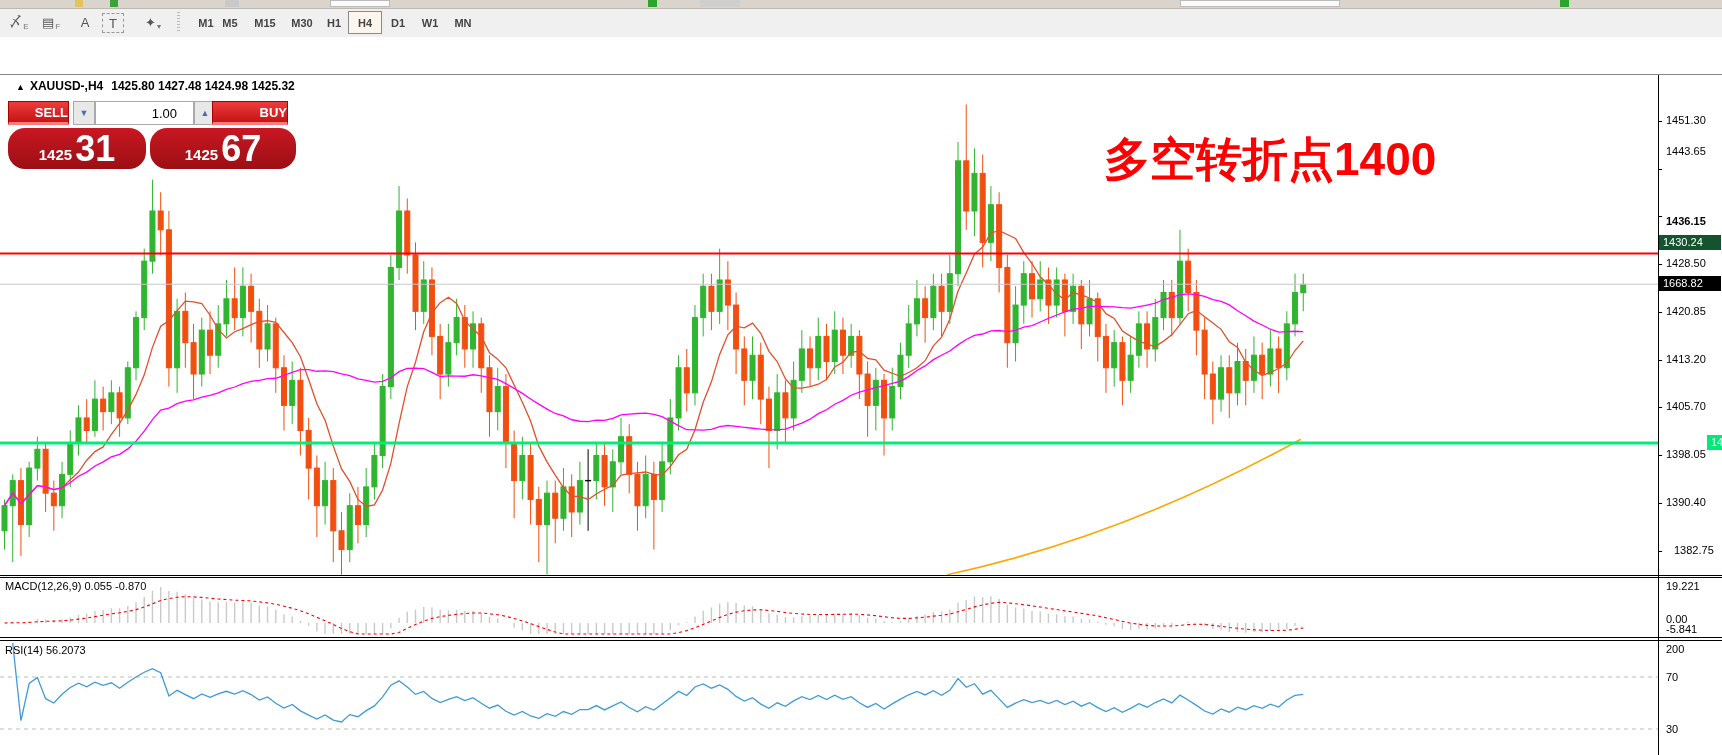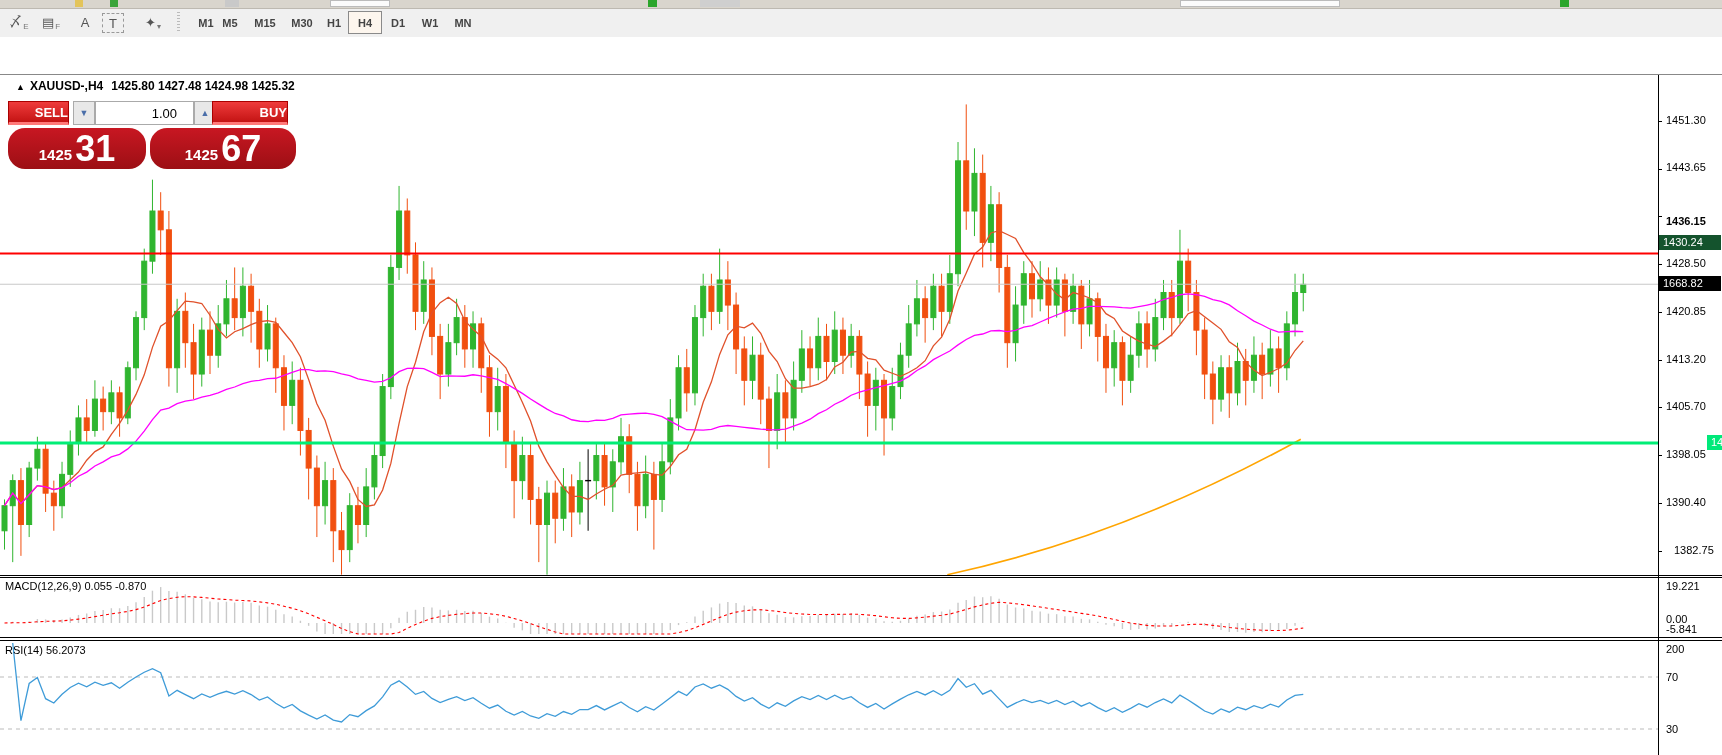--- a/index.html
+++ b/index.html
@@ -449,26 +449,27 @@
       <div class="price-box" id="bidbox">
         <span class="p-small">1425</span>
         <span class="p-big">31</span>
       </div>
       <div class="price-box" id="askbox">
         <span class="p-small">1425</span>
         <span class="p-big">67</span>
       </div>
     </div>
 
+    <div id="annotation">多空转折点1400</div>
 
     <div id="priceaxis">
         <div class="axtick" style="top: 84.349px;"></div>
         <div class="axlabel" style="top: 77.349px;">1451.30</div>
         <div class="axtick" style="top: 132.314px;"></div>
-        <div class="axlabel" style="top: 124px;">1443.65</div>
+        <div class="axlabel" style="top: 108px;">1443.65</div>
         <div class="axtick" style="top: 179.339px;"></div>
         <div class="axlabel" style="top: 178px; font-weight: bold;">1436.15</div>
         <div class="axtick" style="top: 227.305px;"></div>
         <div class="axlabel" style="top: 220.305px;">1428.50</div>
         <div class="axtick" style="top: 275.271px;"></div>
         <div class="axlabel" style="top: 268.271px;">1420.85</div>
         <div class="axtick" style="top: 323.236px;"></div>
         <div class="axlabel" style="top: 316.236px;">1413.20</div>
         <div class="axtick" style="top: 370.261px;"></div>
         <div class="axlabel" style="top: 363.261px;">1405.70</div>

